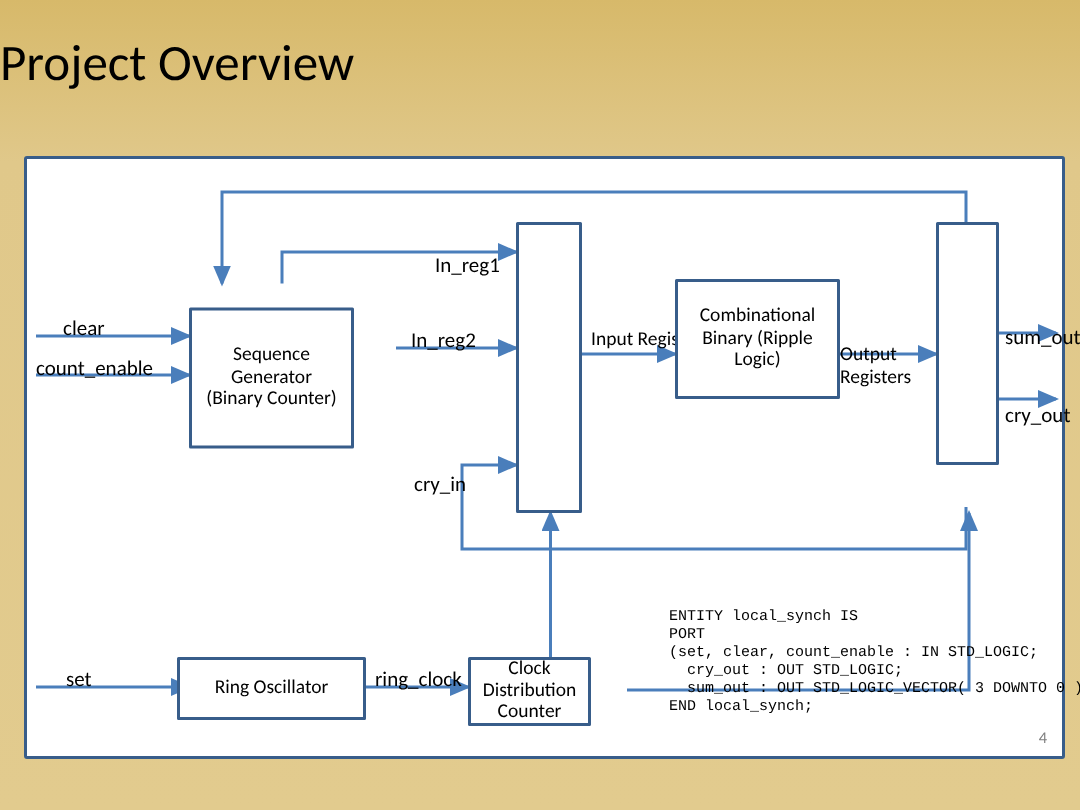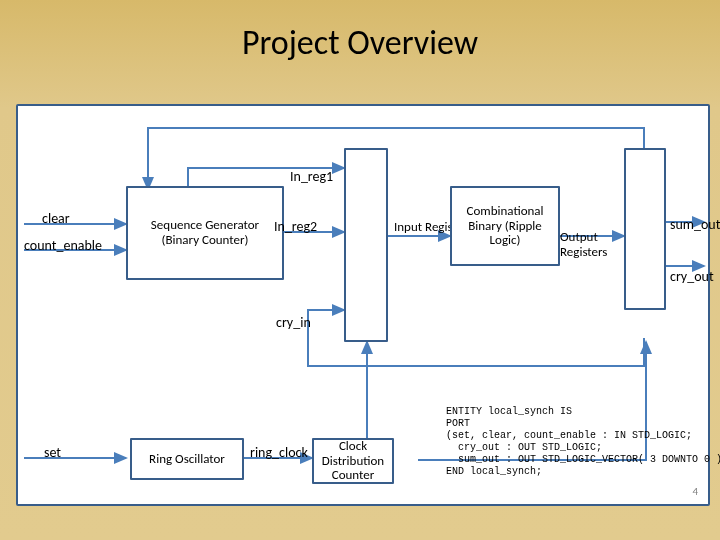--- a/index.html
+++ b/index.html
@@ -1,17 +1,17 @@
 <!DOCTYPE html>
 <html><head>
 <meta charset="utf-8">
 <style>
   html,body{margin:0;padding:0;width:720px;height:540px;font-family:"Calibri","Arial",sans-serif;overflow:hidden}
   .bg{width:720px;height:540px;background:linear-gradient(180deg,#d7b96a 0%,#e0c88a 20%,#e2cb8e 100%);position:relative}
-  .title{position:absolute;left:0;top:22px;width:720px;text-align:center;font-size:34px;color:#000}
+  .title{position:absolute;left:0;top:22px;width:720px;font-size:34px;color:#000}
   .frame{position:absolute;left:16px;top:104px;width:690px;height:398px;background:#fff;border:2.5px solid #385d8a;border-radius:2px}
   .box{position:absolute;background:#fff;border:2px solid #385d8a;border-radius:1px;display:flex;align-items:center;justify-content:center;text-align:center;font-size:13px;line-height:1.15;padding:4px;box-sizing:border-box}
   .lbl{position:absolute;font-size:14px;color:#000;white-space:nowrap}
   .code{position:absolute;font-size:10px;font-family:"Consolas","Courier New",monospace;white-space:pre;color:#000;line-height:1.2}
   svg{position:absolute;left:0;top:0;pointer-events:none}
   .arrow{stroke:#4a7ebb;stroke-width:2;fill:none}
   .ah{fill:#4a7ebb}
   .pg{position:absolute;right:10px;bottom:6px;font-size:11px;color:#7f7f7f}
 </style>
 </head>
@@ -51,39 +51,39 @@
 
       <line x1="648" y1="116" x2="686" y2="116" class="arrow" marker-end="url(#ah)"></line>
 
       <line x1="648" y1="160" x2="686" y2="160" class="arrow" marker-end="url(#ah)"></line>
 
       <line x1="349" y1="332" x2="349" y2="236" class="arrow" marker-end="url(#ah)"></line>
 
       <path d="M400 354 L628 354 L628 236" class="arrow" marker-end="url(#ah)"></path>
     </svg>
 
-    <div class="box" style="left:108px;top:80px;width:158px;height:94px">
+    <div class="box" style="left:108px;top:99px;width:110px;height:94px">
       <span><span>Sequence Generator</span><br><span>(Binary Counter)</span></span>
     </div>
 
     <div class="box" style="left:326px;top:42px;width:44px;height:194px">
       <span style="position:absolute;left:48px;top:70px;width:80px;text-align:left">Input
 Registers</span>
     </div>
 
     <div class="box" style="left:432px;top:80px;width:110px;height:80px">
       <span><span>Combinational</span><br><span>Binary (Ripple</span><br><span>Logic)</span></span>
     </div>
 
     <div class="box" style="left:606px;top:42px;width:42px;height:162px">
       <span style="position:absolute;left:-66px;top:80px;width:64px;text-align:left">Output
 Registers</span>
     </div>
 
-    <div class="box" style="left:112px;top:332px;width:114px;height:42px">
+    <div class="box" style="left:100px;top:332px;width:126px;height:42px">
       <span>Ring Oscillator</span>
     </div>
 
     <div class="box" style="left:294px;top:332px;width:82px;height:46px">
       <span><span>Clock Distribution</span><br><span>Counter</span></span>
     </div>
 
     <div class="lbl" style="left:24px;top:104px">clear</div>
     <div class="lbl" style="left:6px;top:131px">count_enable</div>
     <div class="lbl" style="left:272px;top:62px">In_reg1</div>

